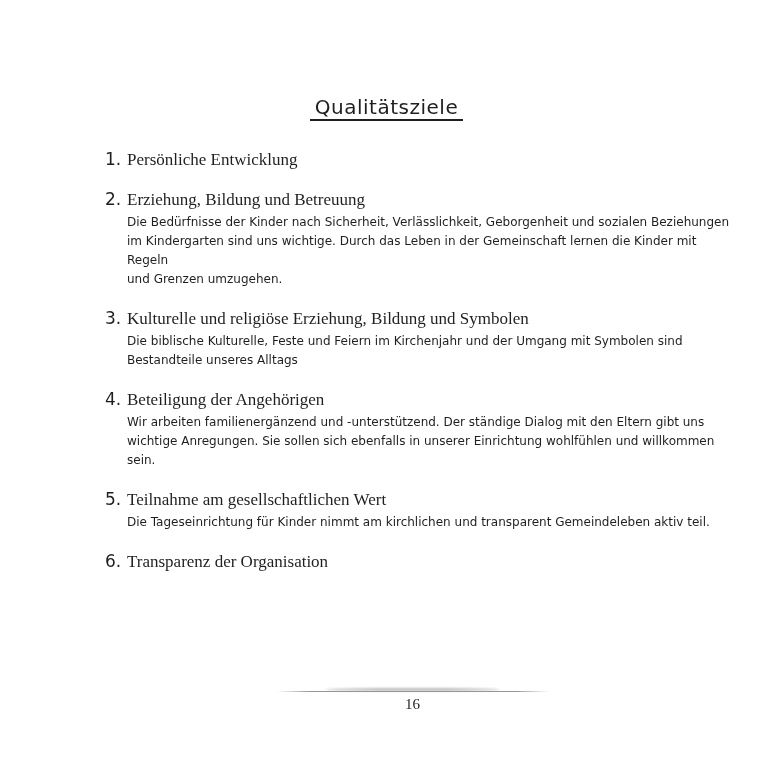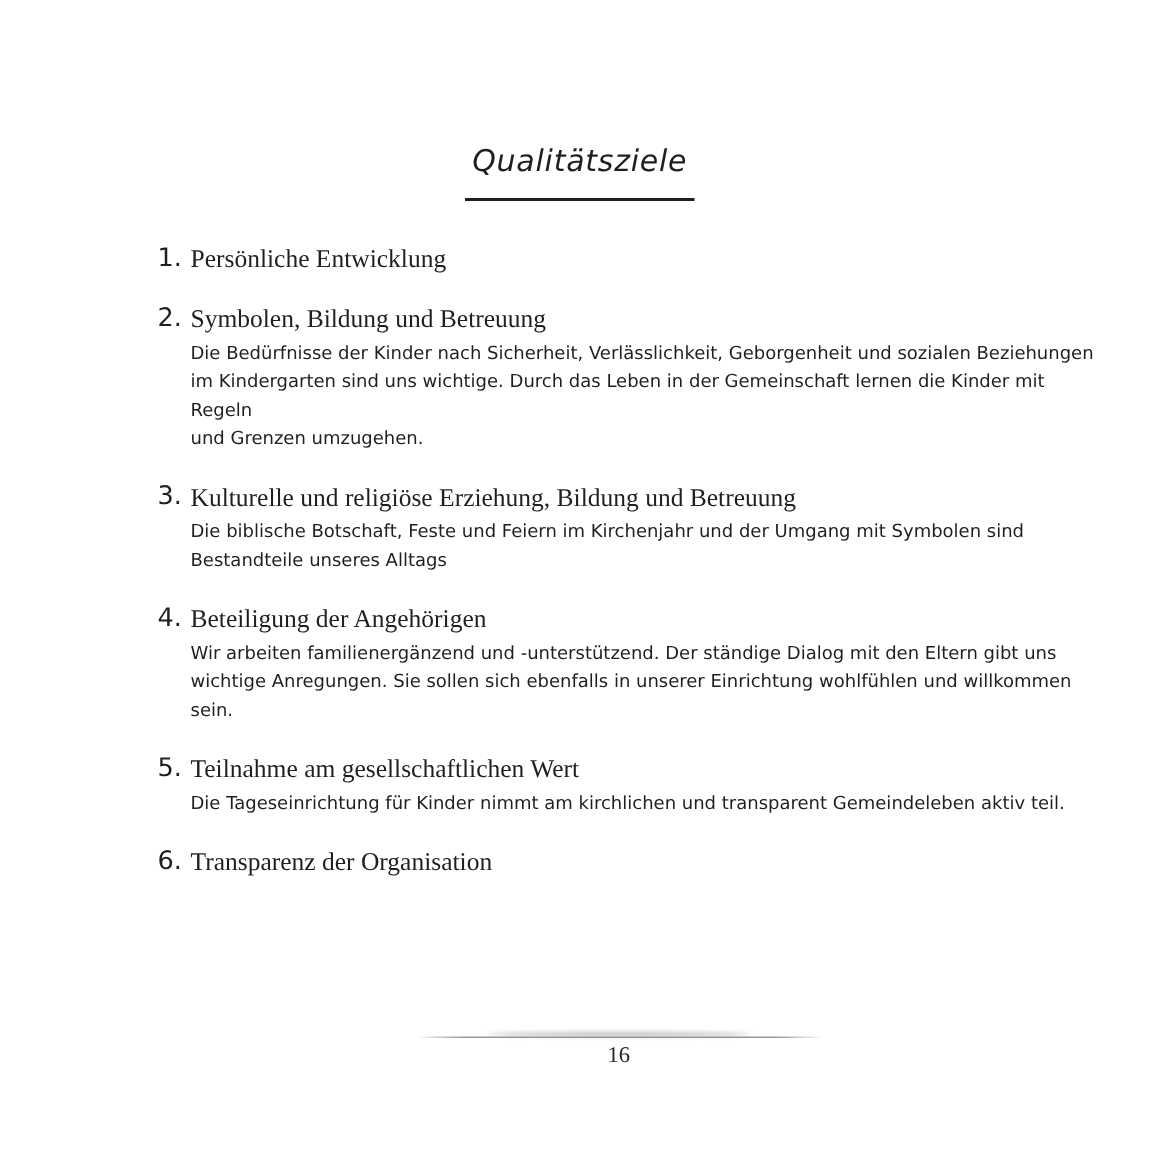--- a/index.html
+++ b/index.html
@@ -19,22 +19,21 @@
   .title {
     margin: 95px 0 0 0;
     text-align: center;
     font-size: 20px;
     font-weight: normal;
     letter-spacing: 0.5px;
   }
   .title-text {
     display: inline-block;
     border-bottom: 2px solid var(--text-color, #1f1f1f);
-    padding: 0 5px 13px 5px;
-    font-style: italic;
+    padding: 0 5px 0 5px;
   }
   .goals {
     margin-top: 28px;
     padding-left: 105px;
     padding-right: 40px;
   }
   .item {
     margin: 0 0 19px 0;
   }
   .item-head {
@@ -112,33 +111,33 @@
     <div class="item">
       <div class="item-head">
         <span class="num">1.</span>
         <span class="heading">Persönliche Entwicklung</span>
       </div>
     </div>
 
     <div class="item">
       <div class="item-head">
         <span class="num">2.</span>
-        <span class="heading">Symbolen, Bildung und Betreuung</span>
+        <span class="heading">Erziehung, Bildung und Betreuung</span>
       </div>
       <p class="body">Die Bedürfnisse der Kinder nach Sicherheit, Verlässlichkeit, Geborgenheit und sozialen Beziehungen
 im Kindergarten sind uns wichtige. Durch das Leben in der Gemeinschaft lernen die Kinder mit Regeln
 und Grenzen umzugehen.</p>
     </div>
 
     <div class="item">
       <div class="item-head">
         <span class="num">3.</span>
-        <span class="heading">Kulturelle und religiöse Erziehung, Bildung und Betreuung</span>
+        <span class="heading">Kulturelle und religiöse Erziehung, Bildung und Symbolen</span>
       </div>
-      <p class="body">Die biblische Botschaft, Feste und Feiern im Kirchenjahr und der Umgang mit Symbolen sind
+      <p class="body">Die biblische Kulturelle, Feste und Feiern im Kirchenjahr und der Umgang mit Symbolen sind
 Bestandteile unseres Alltags</p>
     </div>
 
     <div class="item">
       <div class="item-head">
         <span class="num">4.</span>
         <span class="heading">Beteiligung der Angehörigen</span>
       </div>
       <p class="body">Wir arbeiten familienergänzend und -unterstützend. Der ständige Dialog mit den Eltern gibt uns
 wichtige Anregungen. Sie sollen sich ebenfalls in unserer Einrichtung wohlfühlen und willkommen sein.</p>

